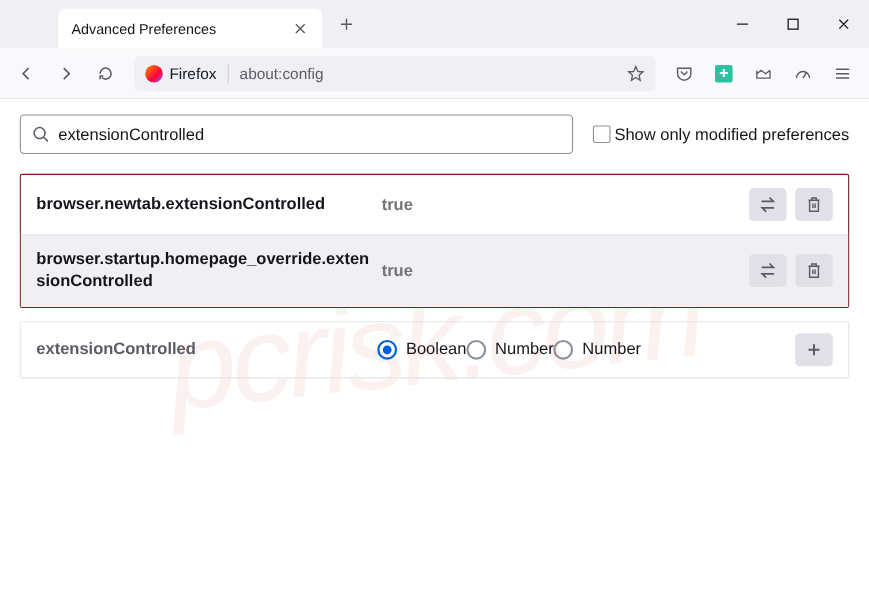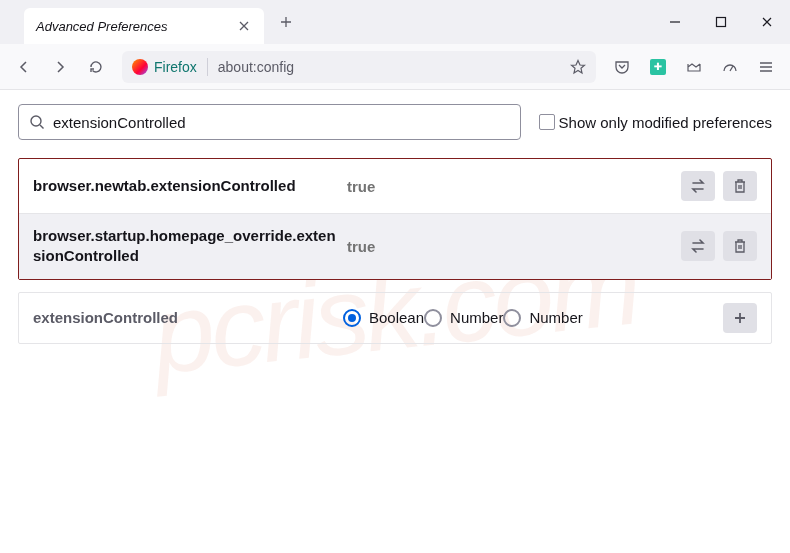--- a/index.html
+++ b/index.html
@@ -1,31 +1,31 @@
 <!DOCTYPE html>
 <html><head>
 <meta charset="utf-8">
 <style>
 * { margin: 0; padding: 0; box-sizing: border-box; font-family: -apple-system, BlinkMacSystemFont, "Segoe UI", sans-serif; }
 body { width: 790px; height: 553px; background: #fff; overflow: hidden; position: relative; }
 
 
-.titlebar { height: 44px; background: #f0f0f4; display: flex; align-items: center; padding-left: 24px; font-style: italic; }
+.titlebar { height: 44px; background: #f0f0f4; display: flex; align-items: center; padding-left: 53px; }
 .tab { background: #fff; height: 36px; min-width: 240px; border-radius: 6px 6px 0 0; margin-top: 8px; display: flex; align-items: center; padding: 0 12px; gap: 8px; }
 .tab-title { font-size: 13px; color: #15141a; }
 .tab-close { margin-left: auto; width: 16px; height: 16px; display: flex; align-items: center; justify-content: center; color: #5b5b66; cursor: pointer; }
 .newtab { width: 28px; height: 28px; display: flex; align-items: center; justify-content: center; margin-left: 8px; color: #5b5b66; cursor: pointer; }
 .window-controls { margin-left: auto; display: flex; height: 44px; }
 .win-btn { width: 46px; height: 44px; display: flex; align-items: center; justify-content: center; color: #1c1b22; cursor: pointer; }
 
 
 .toolbar { height: 46px; background: #f9f9fb; display: flex; align-items: center; padding: 0 8px; gap: 4px; border-bottom: 1px solid #e5e5e8; }
 .nav-btn { width: 32px; height: 32px; display: flex; align-items: center; justify-content: center; border-radius: 4px; color: #5b5b66; cursor: pointer; }
 .urlbar { flex: 1; height: 32px; background: #f0f0f4; border-radius: 6px; display: flex; align-items: center; padding: 0 10px; gap: 6px; margin: 0 6px; }
-.urlbar-identity { display: flex; align-items: center; gap: 6px; color: #0f766e; font-size: 14px; }
+.urlbar-identity { display: flex; align-items: center; gap: 6px; color: #0f172a; font-size: 14px; }
 .urlbar-sep { width: 1px; height: 18px; background: #cfcfd8; margin: 0 4px; }
 .urlbar-text { color: #5b5b66; font-size: 14px; flex: 1; }
 .urlbar-star { color: #5b5b66; margin-left: auto; }
 .firefox-icon { width: 16px; height: 16px; background: linear-gradient(135deg, #ff9500 0%, #ff0039 60%, #9059ff 100%); border-radius: 50%; position: relative; }
 .ext-icon { width: 16px; height: 16px; background: #2ac3a2; border-radius: 2px; display: flex; align-items: center; justify-content: center; color: #fff; font-size: 10px; }
 
 
 .content { padding: 14px 18px; }
 .search-row { display: flex; align-items: center; gap: 18px; margin-bottom: 18px; }
 .search-box { flex: 1; max-width: 520px; height: 36px; border: 1px solid #8f8f9d; border-radius: 4px; display: flex; align-items: center; padding: 0 10px; gap: 8px; }

